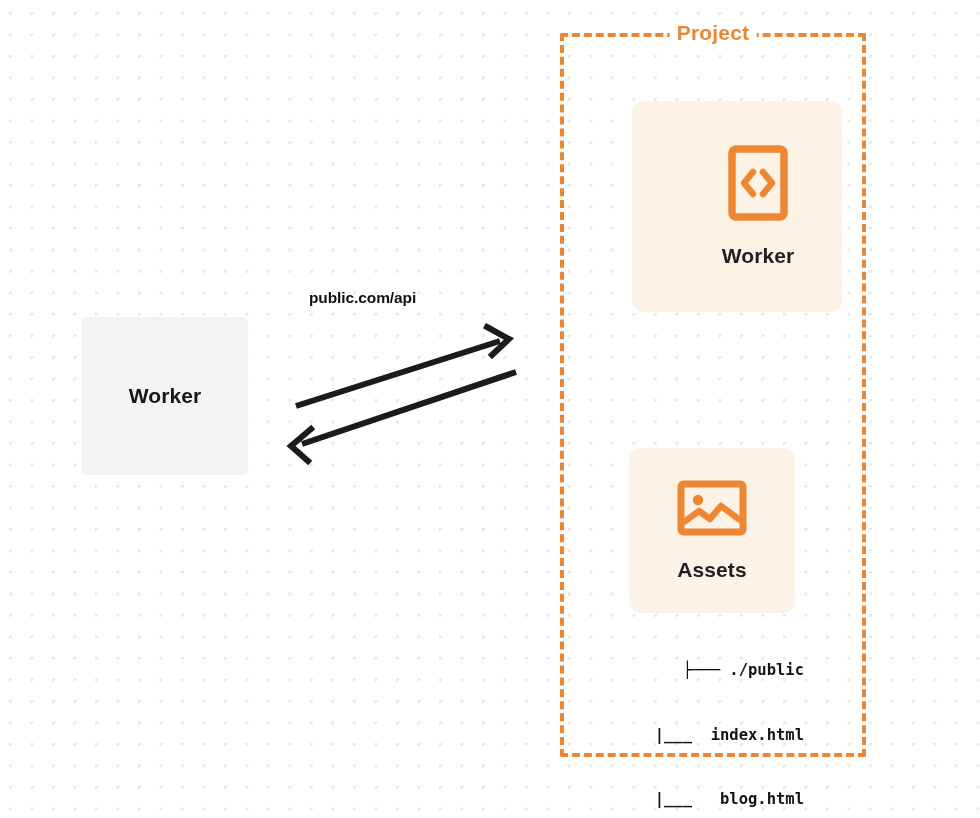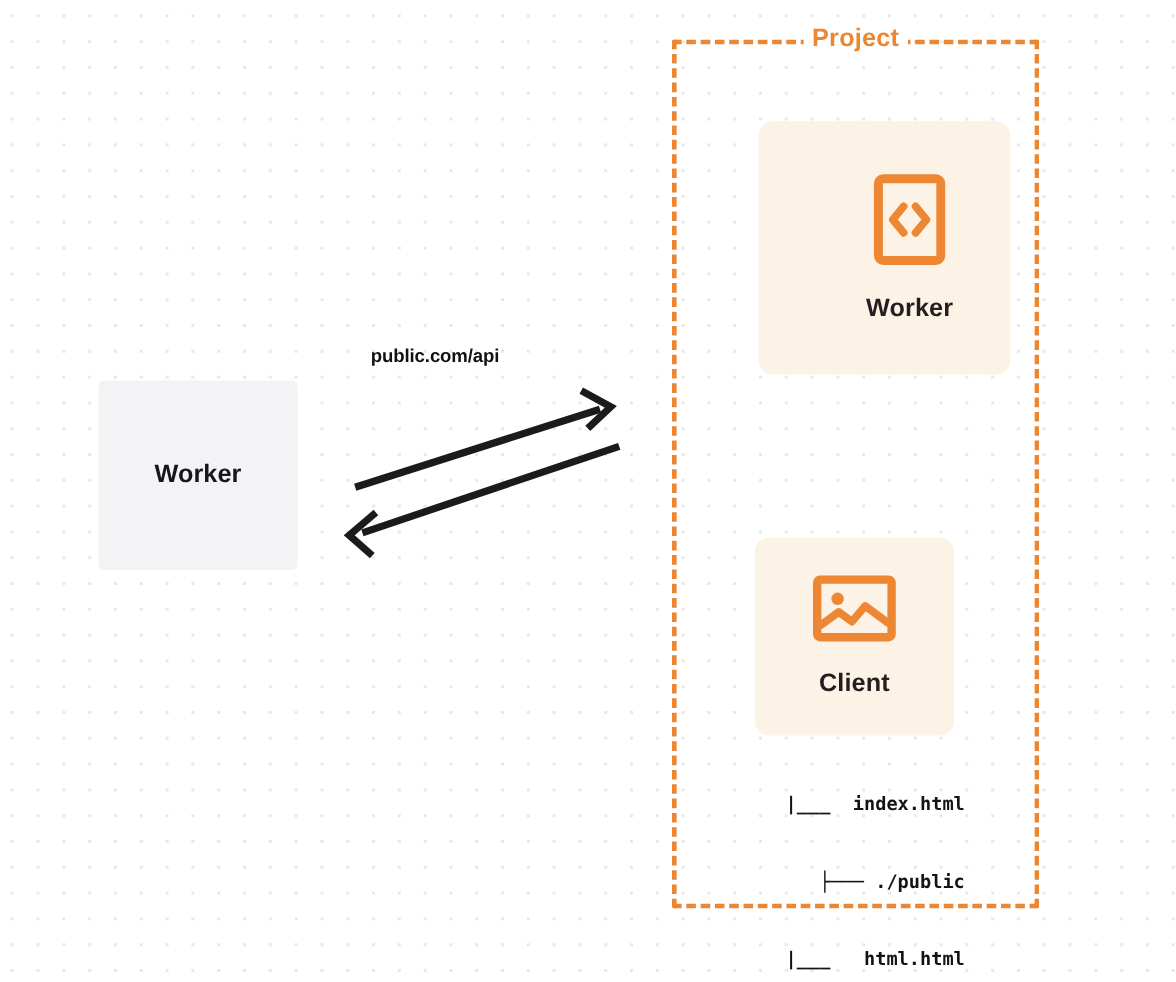--- a/index.html
+++ b/index.html
@@ -180,23 +180,23 @@
   </div>
 
   <div id="assets-card" class="card">
     <span class="card-icon">
       <svg width="70" height="56" viewBox="0 0 70 56" xmlns="http://www.w3.org/2000/svg">
         <rect x="4" y="4" width="62" height="48" rx="2.5" ry="2.5" fill="none" stroke="#ed8733" stroke-width="7"></rect>
         <circle cx="21" cy="20" r="5.2" fill="#ed8733"></circle>
         <polyline points="7,42 22,31 33,39 44,26 63,40" fill="none" stroke="#ed8733" stroke-width="6.5" stroke-linecap="round" stroke-linejoin="round"></polyline>
       </svg>
     </span>
-    <span class="card-label">Client</span>
+    <span class="card-label">Assets</span>
   </div>
 
   <div id="file-tree">
+    <span class="tree-line">├─── ./public</span>
     <span class="tree-line">    |___  index.html</span>
-    <span class="tree-line">├─── ./public</span>
-    <span class="tree-line">    |___   html.html</span>
+    <span class="tree-line">    |___   blog.html</span>
     
   </div>
 
 </div>
 
 </body></html>

